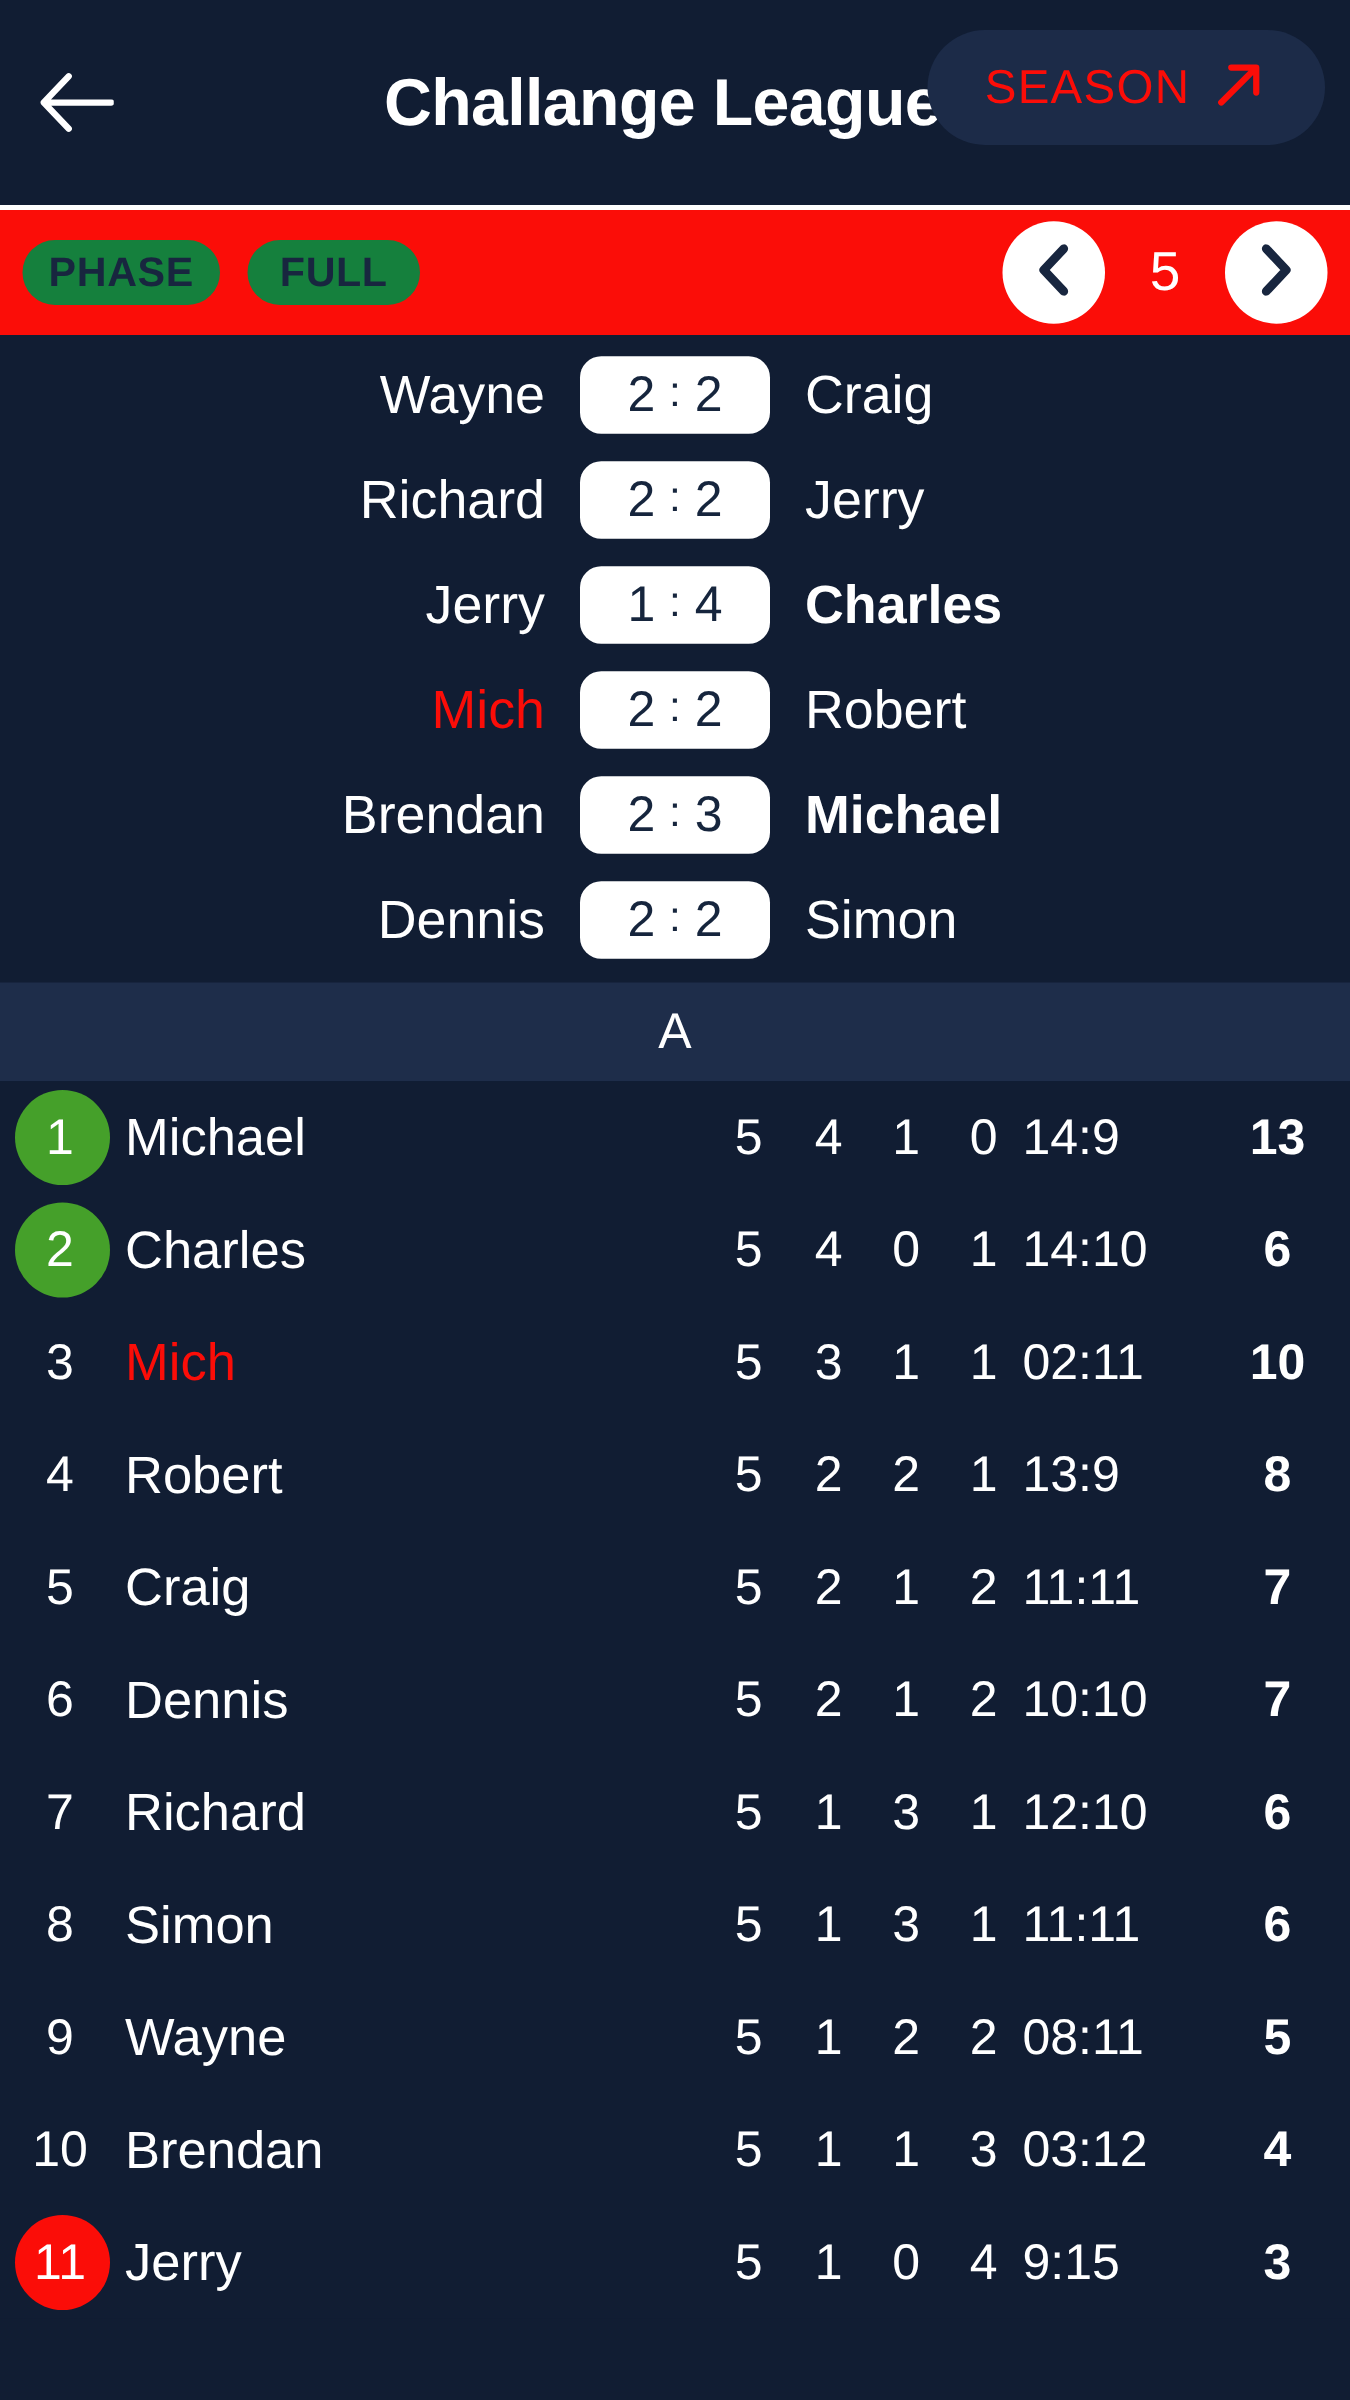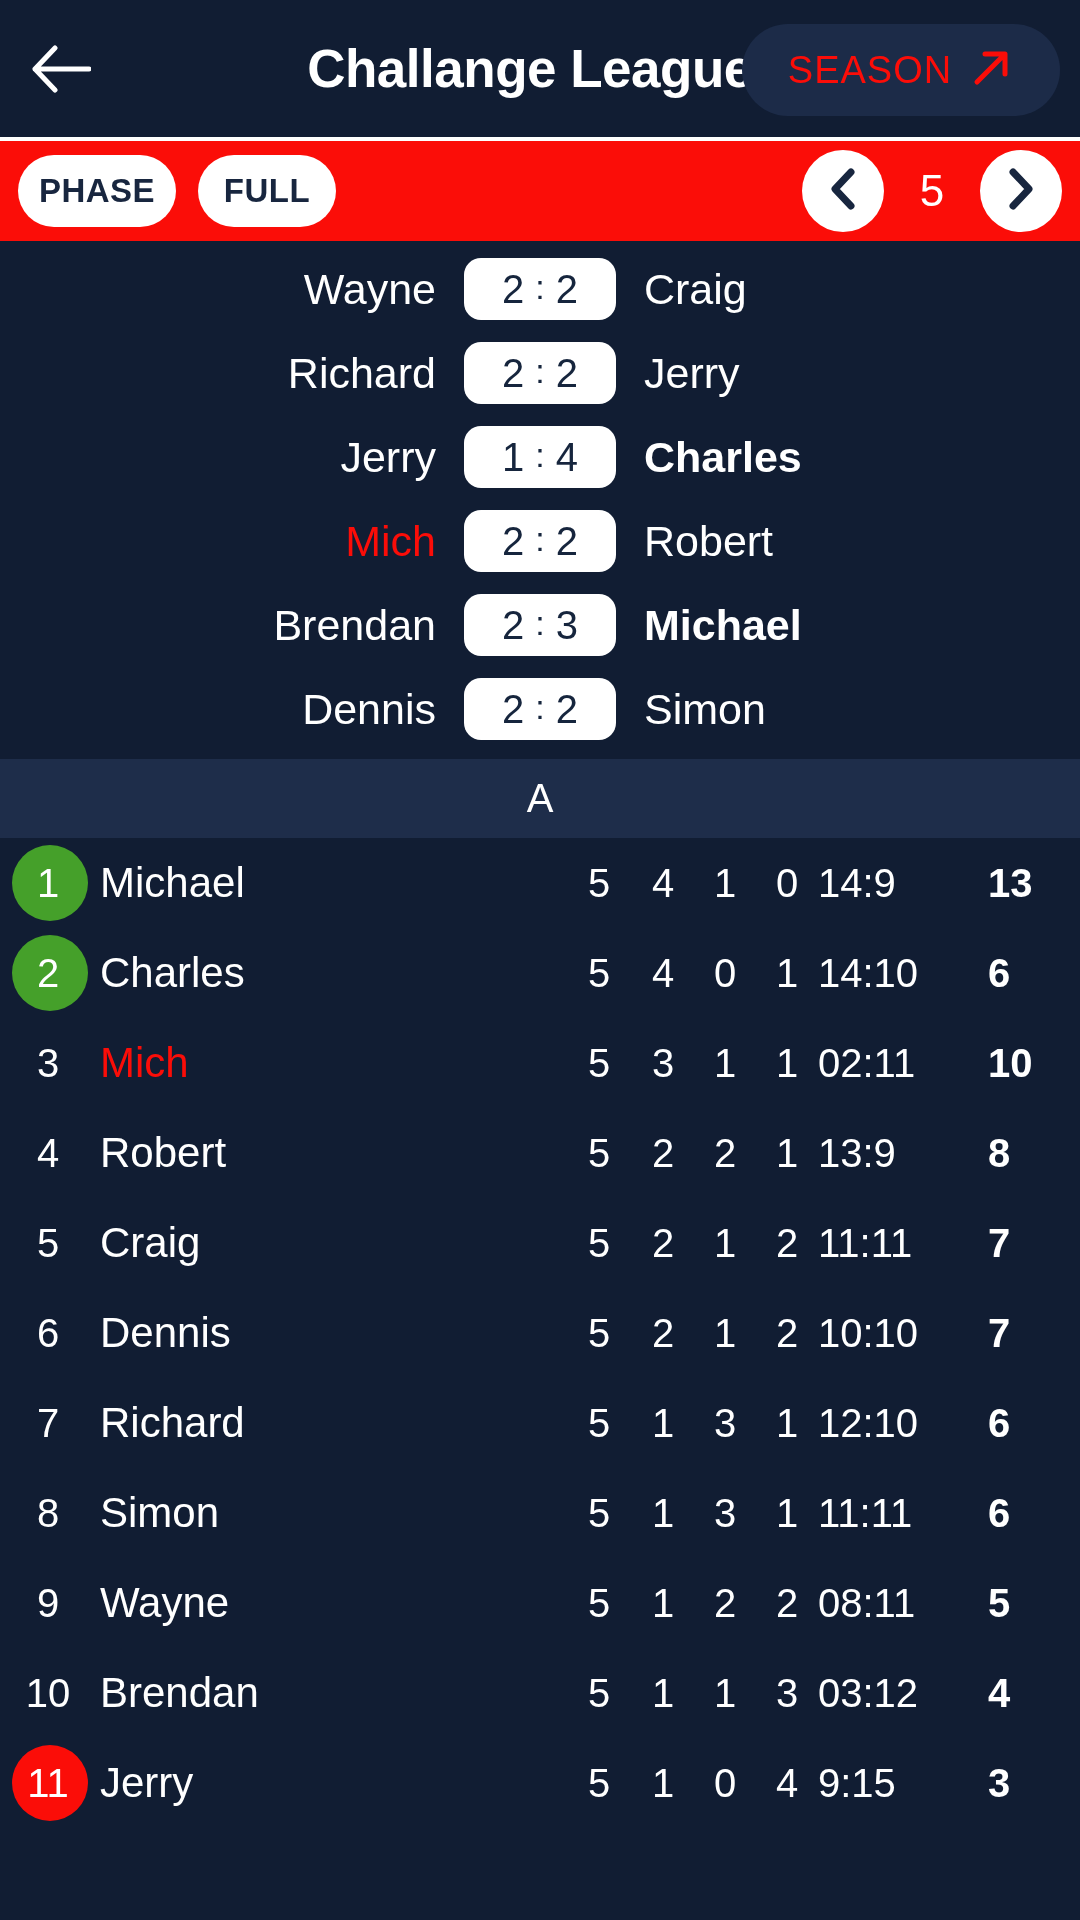--- a/index.html
+++ b/index.html
@@ -5,21 +5,21 @@
   * { margin:0; padding:0; box-sizing:border-box; }
   html, body {
     width:1080px; height:1920px;
     background:#111d33;
     font-family:"Liberation Sans", sans-serif;
     overflow:hidden;
   }
 
   
   .appbar{
-    height:137px; width:1080px;
+    height:164px; width:1080px;
     background:#111d33;
     display:flex; align-items:center;
     position:relative;
   }
   .back-btn{
     width:120px; height:137px;
     display:flex; align-items:center; justify-content:center;
     cursor:pointer;
   }
   .back-btn svg{ display:block; }
@@ -55,23 +55,23 @@
   }
 
   
   .redbar{
     height:100px; width:1080px;
     background:#fb0d08;
     display:flex; align-items:center;
     position:relative;
   }
   .chip{
-    background:#ffffff;
+    background:#15803d;
     border-radius:40px;
-    height:72px;
+    height:52px;
     display:flex; align-items:center; justify-content:center;
     color:#18263f;
     font-size:33px;
     font-weight:bold;
     letter-spacing:0.5px;
     cursor:pointer;
   }
   .chip-phase{ margin-left:18px; width:158px; }
   .chip-full{ margin-left:22px; width:138px; }
 
@@ -187,21 +187,21 @@
     font-size:40px;
     color:#ffffff;
     text-align:center;
     flex:none;
   }
   .c-p{  width:66px; }
   .c-w{  width:62px; }
   .c-d{  width:62px; }
   .c-l{  width:62px; }
   .c-g{  width:170px; text-align:left; }
-  .c-pts{ width:92px; text-align:left; padding-right:24px; font-weight:bold; }
+  .c-pts{ width:92px; text-align:center; padding-right:24px; font-weight:bold; }
 </style>
 </head>
 <body>
 
 <div class="appbar">
   <div class="back-btn">
     <span>
       <svg width="62" height="50" viewBox="0 0 62 50">
         <path d="M26 4 L6 25 L26 46 M6 25 L60 25" stroke="#ffffff" stroke-width="5" fill="none" stroke-linecap="round" stroke-linejoin="round"></path>
       </svg>

